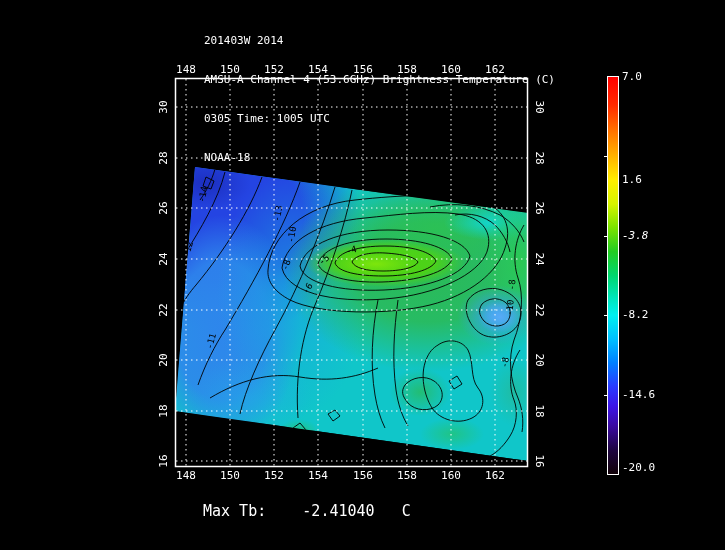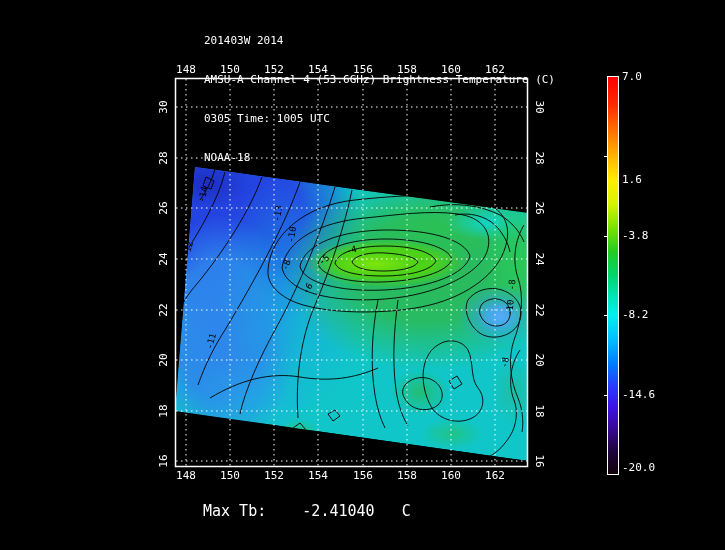--- a/index.html
+++ b/index.html
@@ -246,20 +246,20 @@
   <div class="ticklabel ytick right" style="left:524px;top:405px;">18</div>
   <div class="ticklabel ytick right" style="left:524px;top:455px;">16</div>
 
   <div class="cbar"></div>
   <div class="cbartick" style="top:156px;"></div>
   <div class="cbartick" style="top:236px;"></div>
   <div class="cbartick" style="top:315px;"></div>
   <div class="cbartick" style="top:395px;"></div>
   <div class="cbarlabel" style="top:71px;text-align:center;">7.0</div>
   <div class="cbarlabel" style="top:160px;margin-top:14px;">1.6</div>
-  <div class="cbarlabel" style="top:230px;">-3.8</div>
+  <div class="cbarlabel" style="top:230px;font-style:italic;">-3.8</div>
   <div class="cbarlabel" style="top:309px;">-8.2</div>
   <div class="cbarlabel" style="top:389px;">-14.6</div>
   <div class="cbarlabel" style="top:462px;">-20.0</div>
 
   <div class="footer" style="left:203px;">Max Tb:    -2.41040   C</div>
 
 </div>
 
 </body></html>

